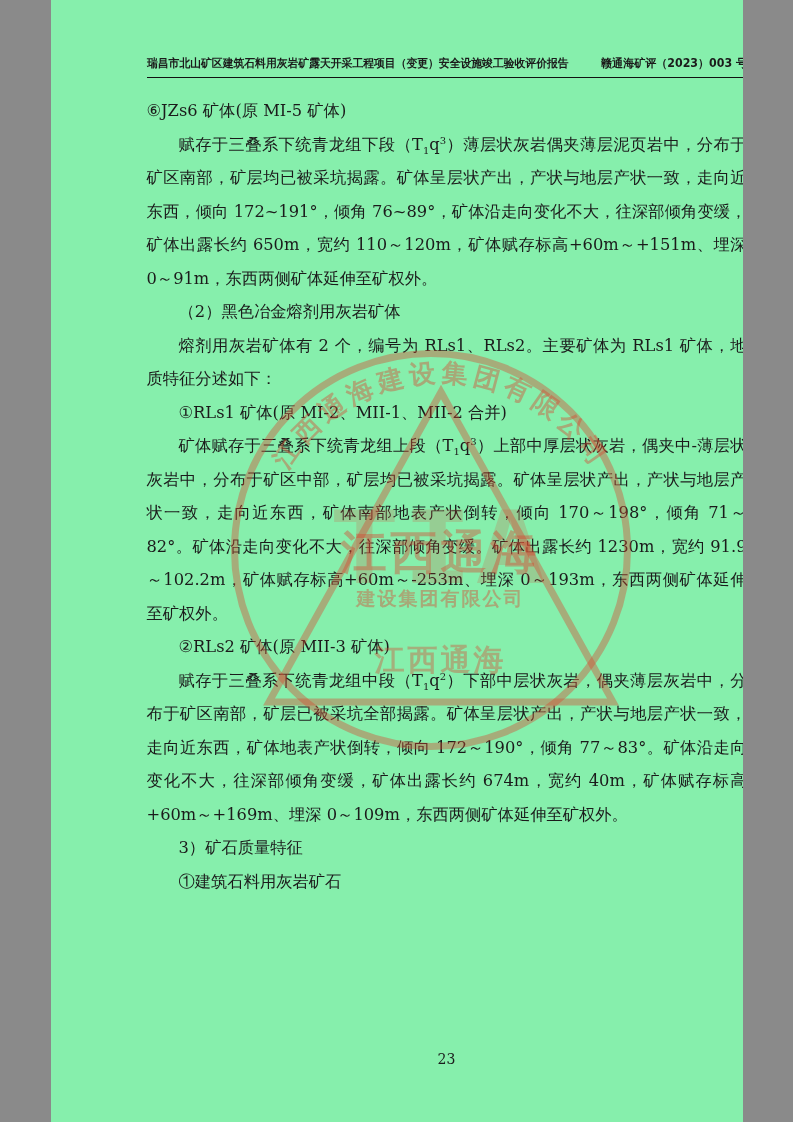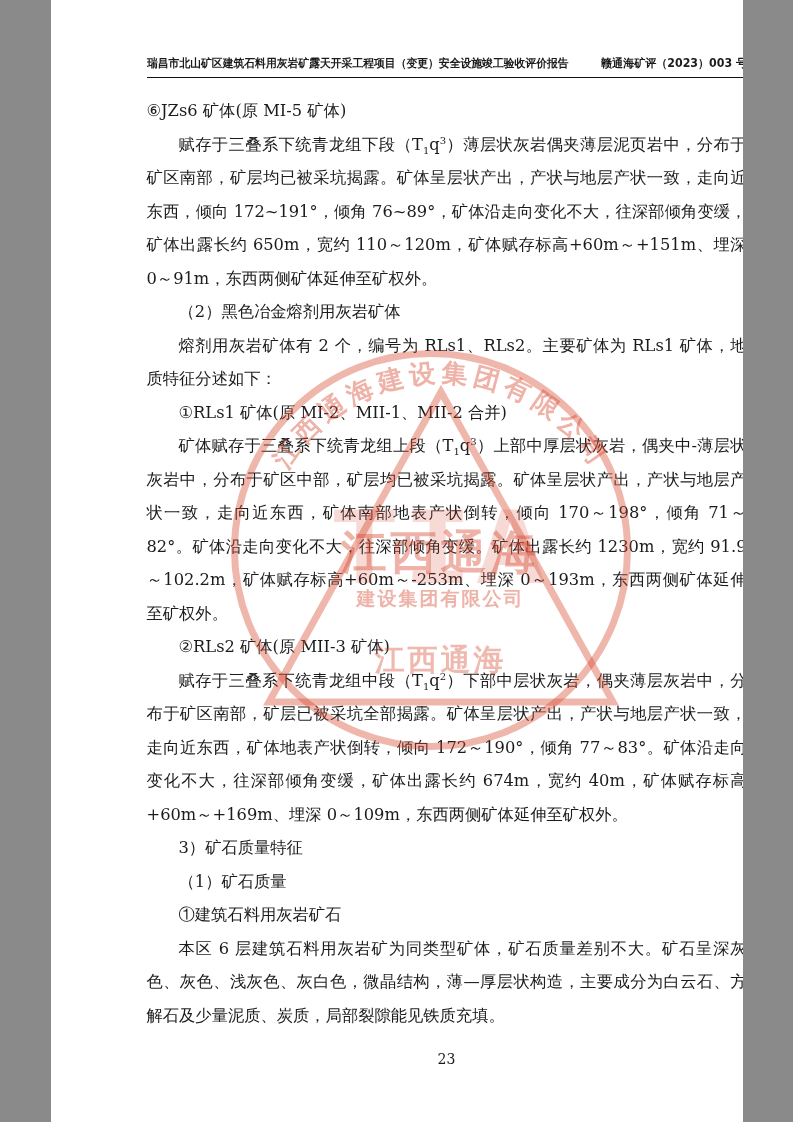--- a/index.html
+++ b/index.html
@@ -4,21 +4,21 @@
 <style>
   html, body {
     margin: 0;
     padding: 0;
     background: #8a8a8a;
   }
   .page {
     position: relative;
     width: 692px;
     height: 1122px;
-    background: #ffffff;
+    background: #86efac;
     margin: 0 auto;
     overflow: hidden;
     font-family: "DejaVu Sans", "Liberation Sans", sans-serif;
     color: #1b1b1b;
   }
   .content {
     position: absolute;
     left: 96px;
     top: 56px;
     width: 600px;
@@ -170,23 +170,21 @@
     <div class="body-text">
         <p class="noindent">⑥JZs6 矿体(原 MI-5 矿体)</p>
         <p>赋存于三叠系下统青龙组下段（T<sub>1</sub>q<sup>3</sup>）薄层状灰岩偶夹薄层泥页岩中，分布于矿区南部，矿层均已被采坑揭露。矿体呈层状产出，产状与地层产状一致，走向近东西，倾向 172~191°，倾角 76~89°，矿体沿走向变化不大，往深部倾角变缓，矿体出露长约 650m，宽约 110～120m，矿体赋存标高+60m～+151m、埋深 0～91m，东西两侧矿体延伸至矿权外。</p>
         <p>（2）黑色冶金熔剂用灰岩矿体</p>
         <p>熔剂用灰岩矿体有 2 个，编号为 RLs1、RLs2。主要矿体为 RLs1 矿体，地质特征分述如下：</p>
         <p>①RLs1 矿体(原 MI-2、MII-1、MII-2 合并)</p>
         <p>矿体赋存于三叠系下统青龙组上段（T<sub>1</sub>q<sup>3</sup>）上部中厚层状灰岩，偶夹中-薄层状灰岩中，分布于矿区中部，矿层均已被采坑揭露。矿体呈层状产出，产状与地层产状一致，走向近东西，矿体南部地表产状倒转，倾向 170～198°，倾角 71～82°。矿体沿走向变化不大，往深部倾角变缓。矿体出露长约 1230m，宽约 91.9～102.2m，矿体赋存标高+60m～-253m、埋深 0～193m，东西两侧矿体延伸至矿权外。</p>
         <p>②RLs2 矿体(原 MII-3 矿体)</p>
         <p>赋存于三叠系下统青龙组中段（T<sub>1</sub>q<sup>2</sup>）下部中层状灰岩，偶夹薄层灰岩中，分布于矿区南部，矿层已被采坑全部揭露。矿体呈层状产出，产状与地层产状一致，走向近东西，矿体地表产状倒转，倾向 172～190°，倾角 77～83°。矿体沿走向变化不大，往深部倾角变缓，矿体出露长约 674m，宽约 40m，矿体赋存标高+60m～+169m、埋深 0～109m，东西两侧矿体延伸至矿权外。</p>
         <p>3）矿石质量特征</p>
-        <p>（1）矿石质量</p>
         <p>①建筑石料用灰岩矿石</p>
-        <p>本区 6 层建筑石料用灰岩矿为同类型矿体，矿石质量差别不大。矿石呈深灰色、灰色、浅灰色、灰白色，微晶结构，薄—厚层状构造，主要成分为白云石、方解石及少量泥质、炭质，局部裂隙能见铁质充填。</p>
       </div>
 
     <div class="pagenum">23</div>
   </div>
 
   <div class="watermark">
     <div class="wm-inner">
       <div class="wm-circle"></div>
       <svg class="wm-arc-text" viewBox="0 0 440 440">
         <defs>

